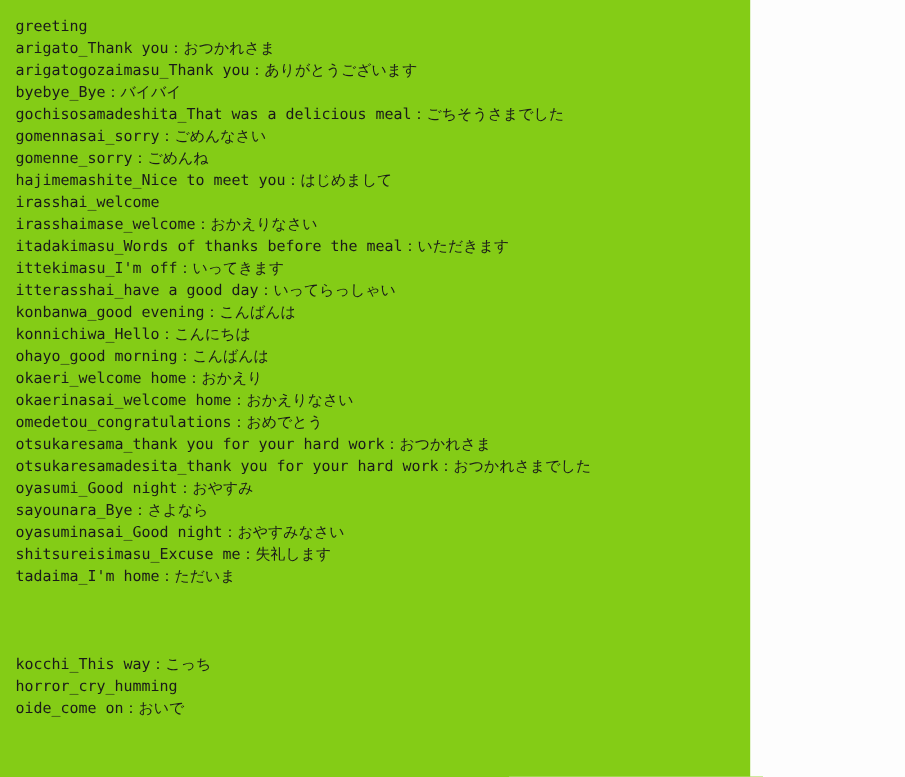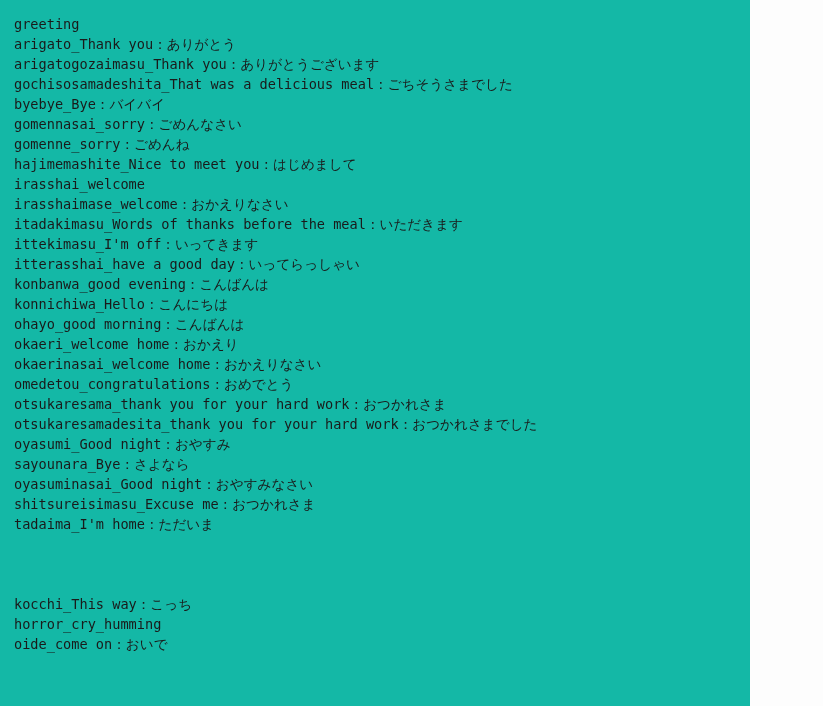--- a/index.html
+++ b/index.html
@@ -12,25 +12,25 @@
     height: 706px;
     background: #fdfdfd;
     overflow: hidden;
     font-family: "DejaVu Sans Mono", "Liberation Mono", monospace;
   }
 
   #text-listing {
     position: absolute;
     left: 0;
     top: 0;
-    width: 750px;
+    width: 682px;
     height: 706px;
     padding: 14px 0 0 14px;
     box-sizing: border-box;
-    background: #14b8a6;
+    background: #84cc16;
   }
 
   .phrase-line {
     display: block;
     font-family: "DejaVu Sans Mono", "Liberation Mono", monospace;
     font-size: 13.6px;
     line-height: 20px;
     height: 20px;
     color: #1a1a1a;
     white-space: pre;
@@ -43,44 +43,44 @@
     height: 60px;
   }
 </style>
 </head>
 <body>
 
 <div id="text-listing">
 
   <div>
     <span class="phrase-line">greeting</span>
-    <span class="phrase-line">arigato_Thank you：ありがとう</span>
+    <span class="phrase-line">arigato_Thank you：おつかれさま</span>
     <span class="phrase-line">arigatogozaimasu_Thank you：ありがとうございます</span>
+    <span class="phrase-line">byebye_Bye：バイバイ</span>
     <span class="phrase-line">gochisosamadeshita_That was a delicious meal：ごちそうさまでした</span>
-    <span class="phrase-line">byebye_Bye：バイバイ</span>
     <span class="phrase-line">gomennasai_sorry：ごめんなさい</span>
     <span class="phrase-line">gomenne_sorry：ごめんね</span>
     <span class="phrase-line">hajimemashite_Nice to meet you：はじめまして</span>
     <span class="phrase-line">irasshai_welcome</span>
     <span class="phrase-line">irasshaimase_welcome：おかえりなさい</span>
     <span class="phrase-line">itadakimasu_Words of thanks before the meal：いただきます</span>
     <span class="phrase-line">ittekimasu_I'm off：いってきます</span>
     <span class="phrase-line">itterasshai_have a good day：いってらっしゃい</span>
     <span class="phrase-line">konbanwa_good evening：こんばんは</span>
     <span class="phrase-line">konnichiwa_Hello：こんにちは</span>
     <span class="phrase-line">ohayo_good morning：こんばんは</span>
     <span class="phrase-line">okaeri_welcome home：おかえり</span>
     <span class="phrase-line">okaerinasai_welcome home：おかえりなさい</span>
     <span class="phrase-line">omedetou_congratulations：おめでとう</span>
     <span class="phrase-line">otsukaresama_thank you for your hard work：おつかれさま</span>
     <span class="phrase-line">otsukaresamadesita_thank you for your hard work：おつかれさまでした</span>
     <span class="phrase-line">oyasumi_Good night：おやすみ</span>
     <span class="phrase-line">sayounara_Bye：さよなら</span>
     <span class="phrase-line">oyasuminasai_Good night：おやすみなさい</span>
-    <span class="phrase-line">shitsureisimasu_Excuse me：おつかれさま</span>
+    <span class="phrase-line">shitsureisimasu_Excuse me：失礼します</span>
     <span class="phrase-line">tadaima_I'm home：ただいま</span>
   </div>
 
   <span class="group-gap"></span>
 
   <div>
     <span class="phrase-line">kocchi_This way：こっち</span>
     <span class="phrase-line">horror_cry_humming</span>
     <span class="phrase-line">oide_come on：おいで</span>
   </div>

